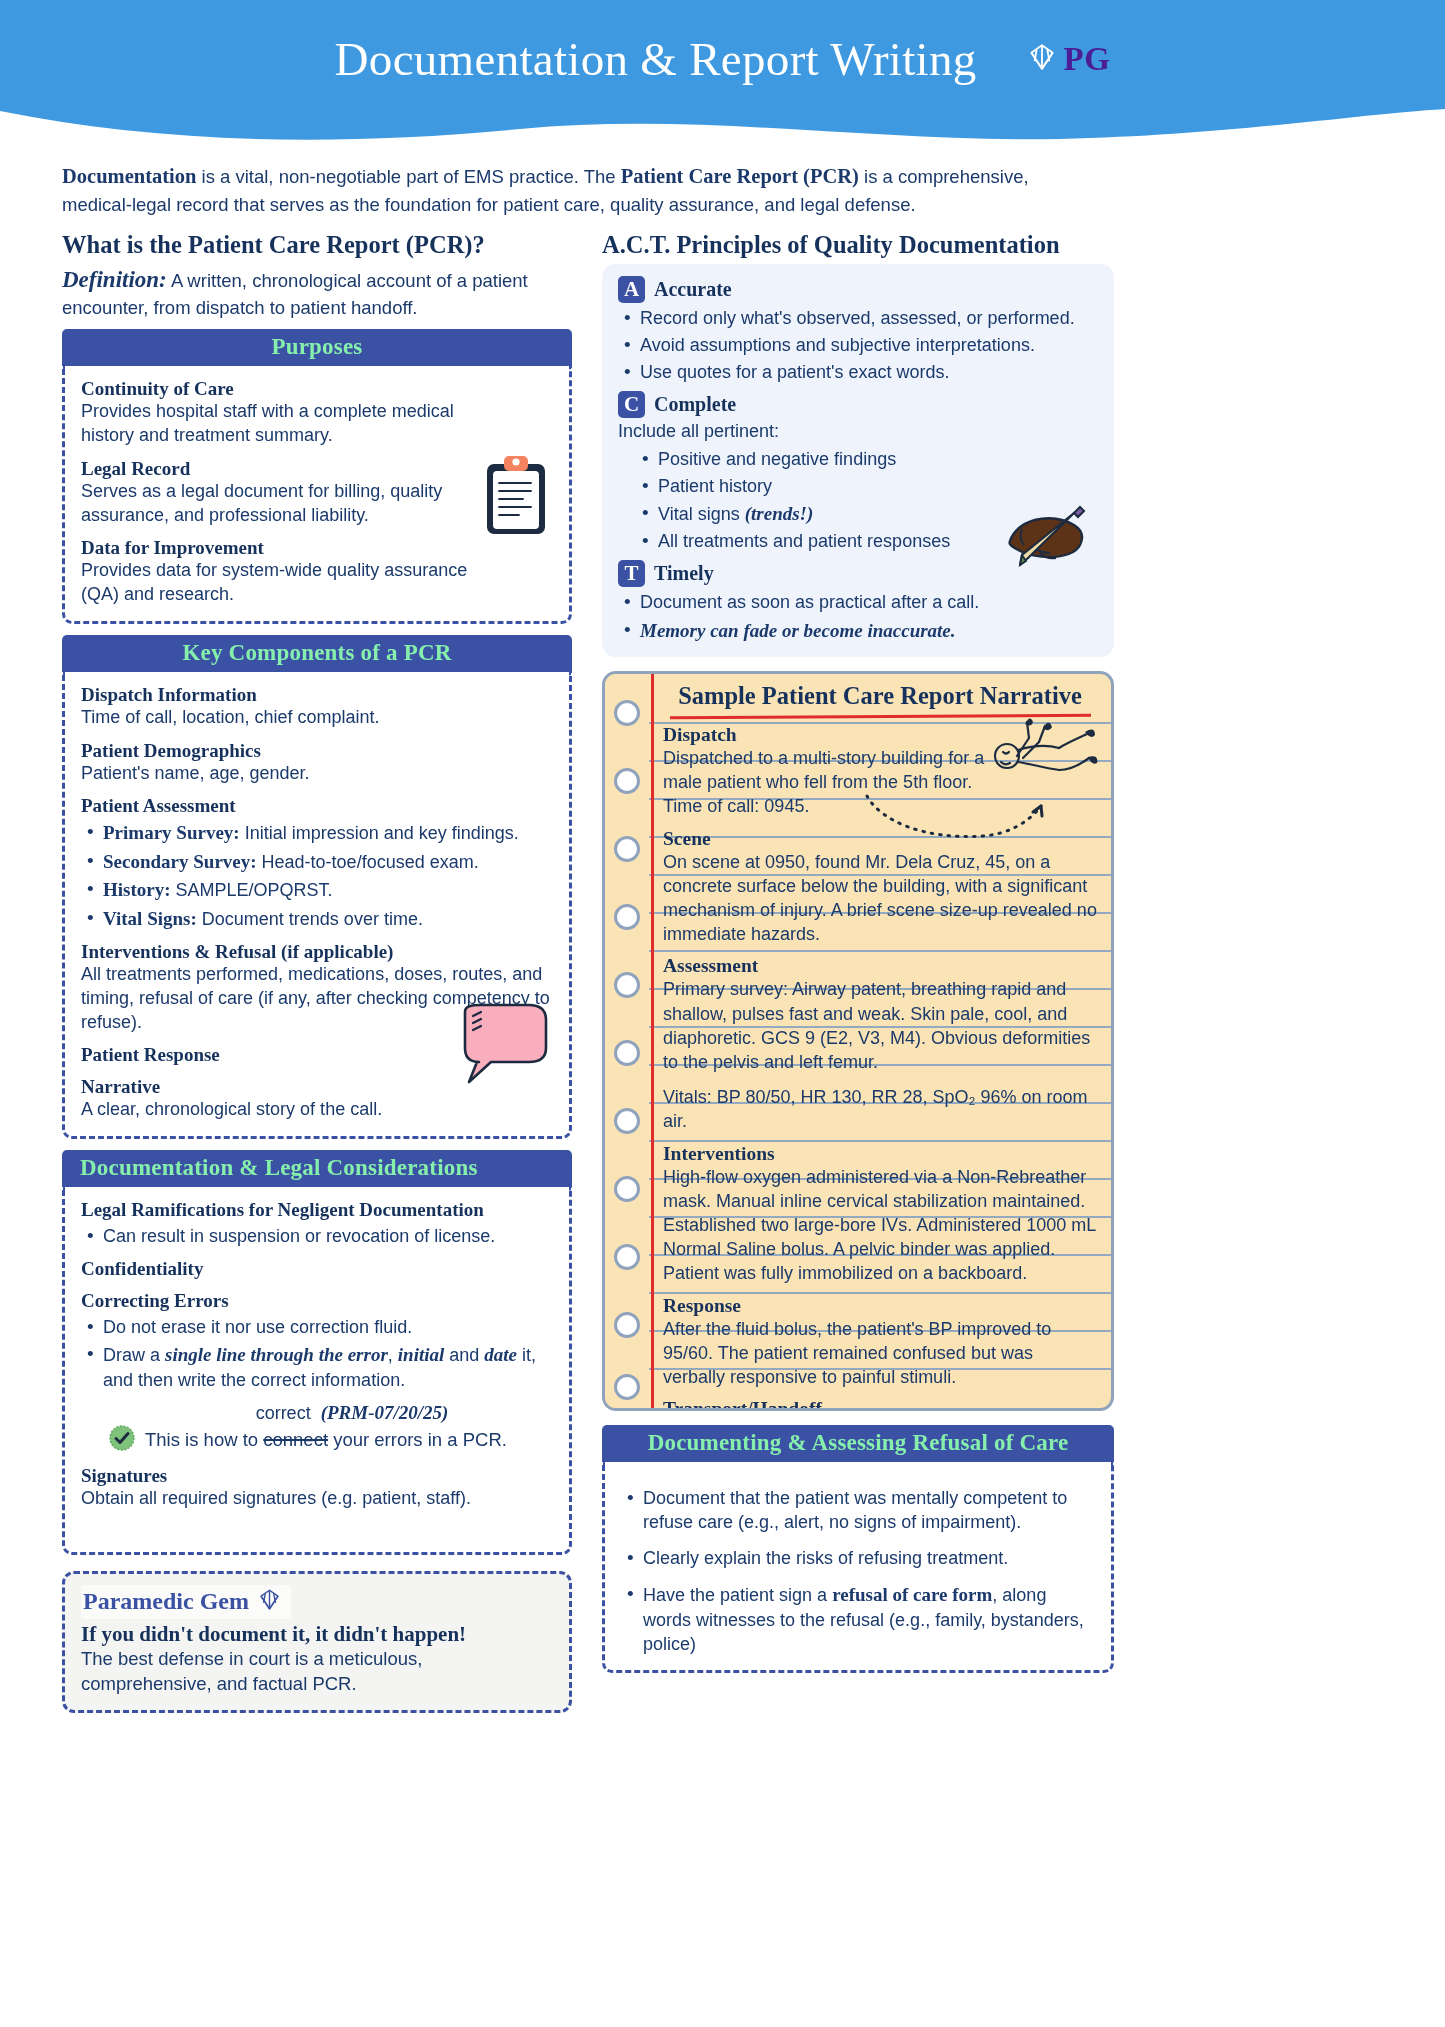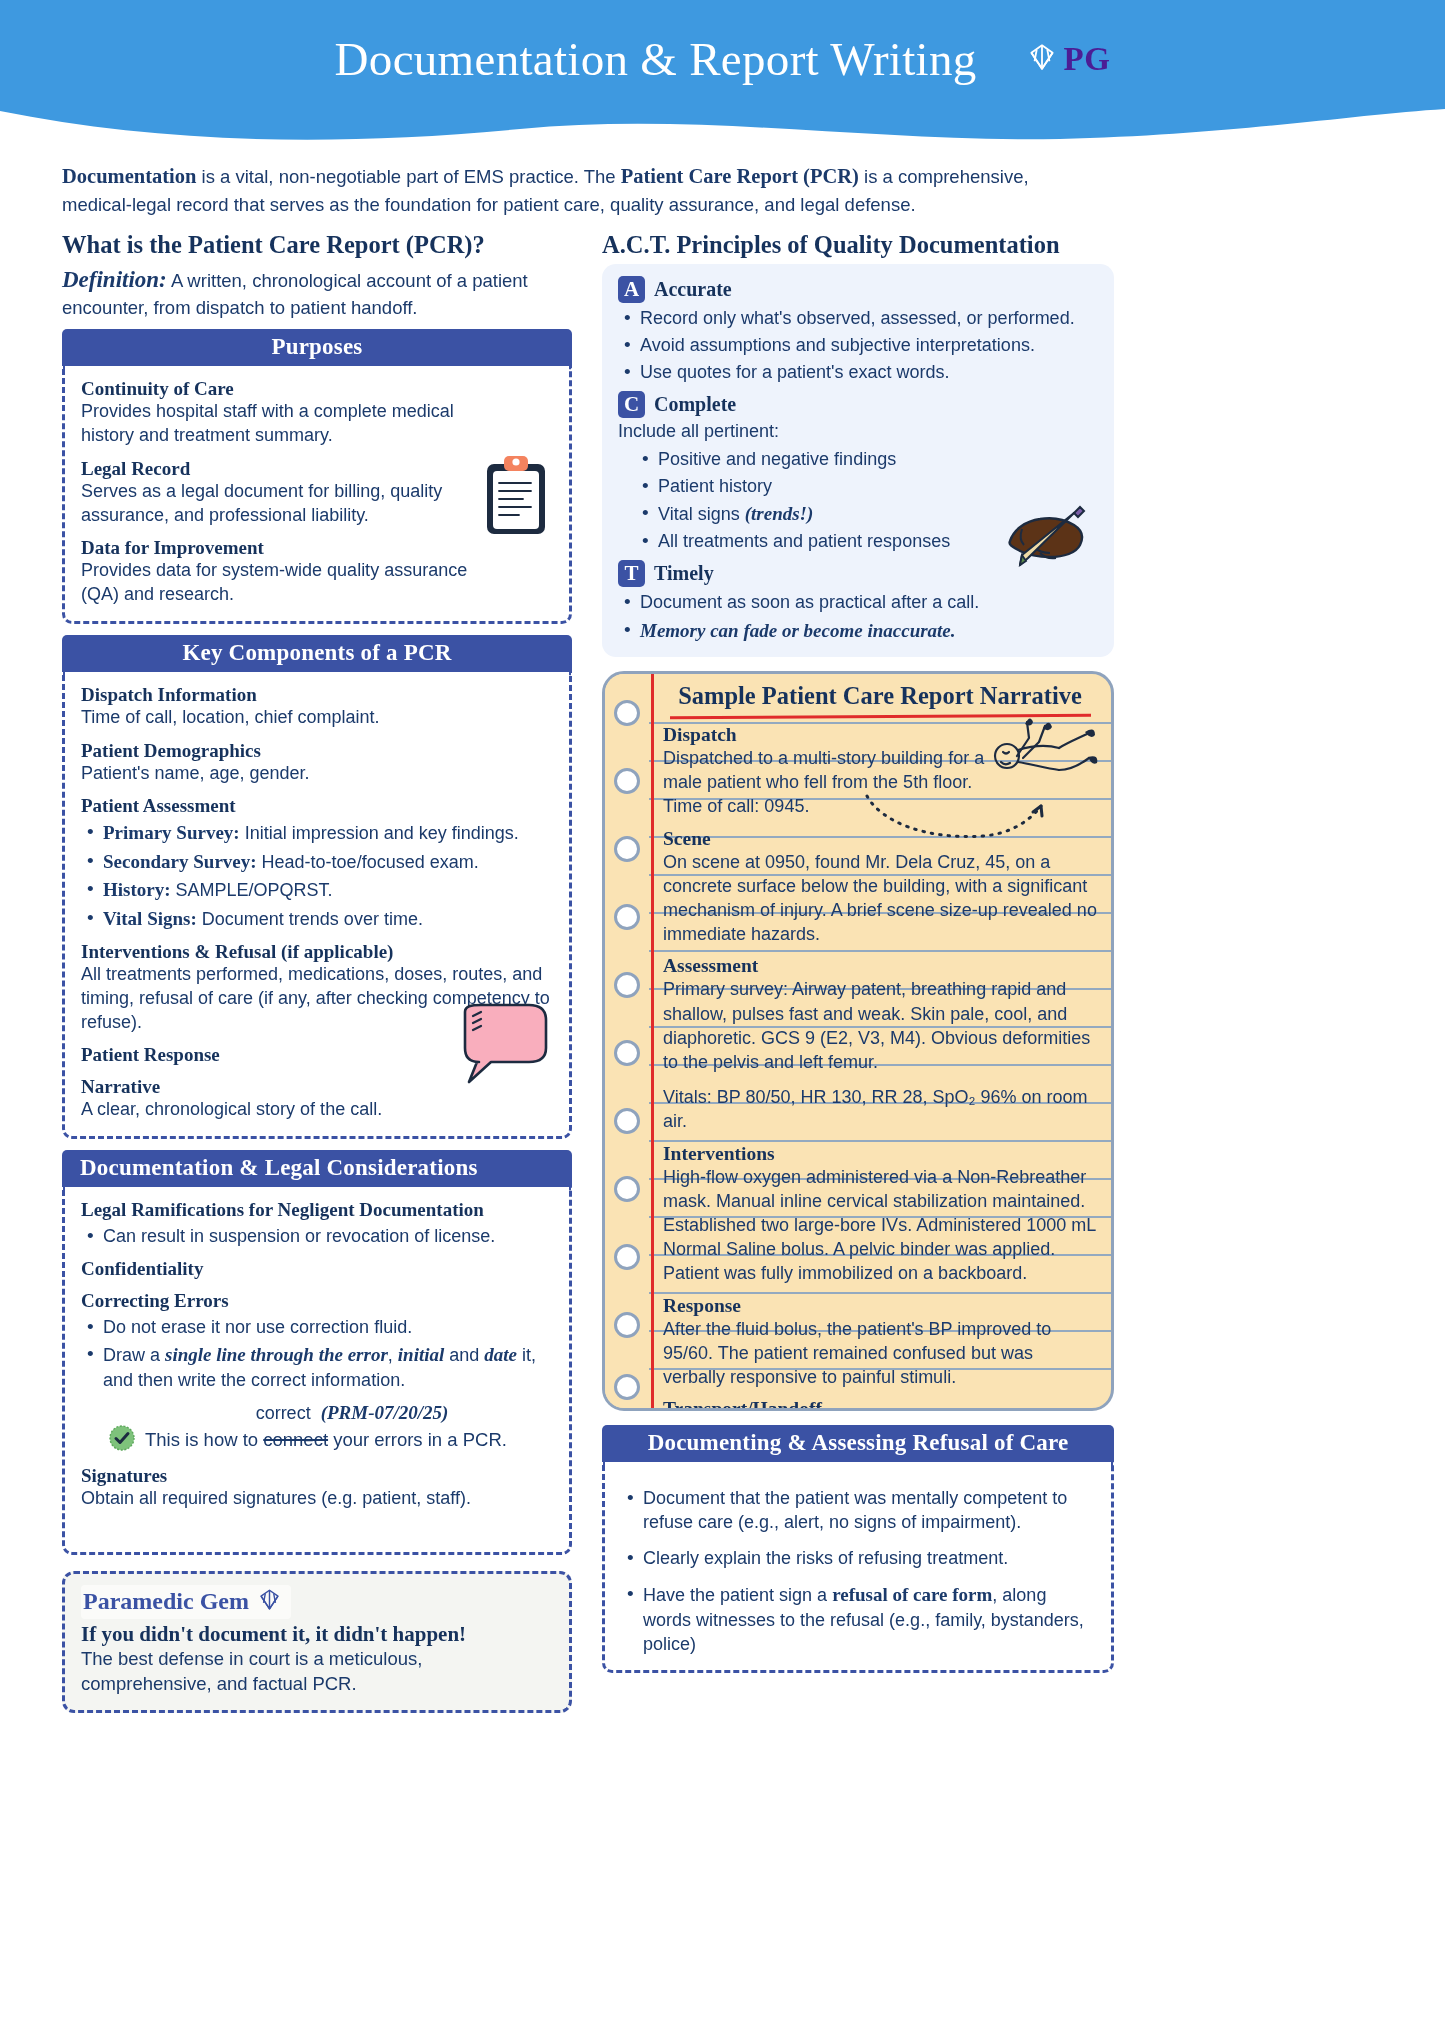--- a/index.html
+++ b/index.html
@@ -54,21 +54,21 @@
   h2.colhead {
     font-family: "Liberation Serif", serif;
     font-size: 24.5px; font-weight: 700; color: #16325c;
     margin-bottom: 5px;
   }
   .defn { font-size: 18.5px; line-height: 1.37; }
   .defn i { font-family: "Liberation Serif", serif; font-weight: 700; font-style: italic; font-size: 23px;}
 
   
   .barhead {
-    background: #3b52a4; color: #ffffff;
+    background: #3b52a4; color: #86efac;
     font-family: "Liberation Serif", serif;
     font-size: 23px; font-weight: 700;
     text-align: center; padding: 5px 0 6px;
     border-radius: 5px 5px 0 0;
     letter-spacing: .2px;
   }
   .barhead.lefttext { text-align: left; padding-left: 18px; }
   .dashbox {
     border: 3px dashed #3b52a4;
     border-top: none;
@@ -119,21 +119,21 @@
   ul.bul.sub li:before { left: 24px; }
   #hand-illo { position: absolute; right: 14px; bottom: 78px; }
 
   
   #clip-illo { position: absolute; right: 14px; top: 86px; }
   #bubble-illo { position: absolute; right: 18px; bottom: 46px; }
 
   
   #notepad {
     position: relative;
-    border: 3px solid #8fa3bd; border-radius: 22px;
+    border: 3px solid #8fa3bd; border-radius: 14px;
     background: #fae3b4; overflow: hidden;
     height: 740px; margin-top: 14px;
   }
   #pad-left {
     position: absolute; left: 0; top: 0; bottom: 0; width: 44px;
     background: #fae3b4;
   }
   .hole {
     position: absolute; left: 9px; width: 26px; height: 26px;
     border: 3px solid #8fa3bd; border-radius: 50%;

